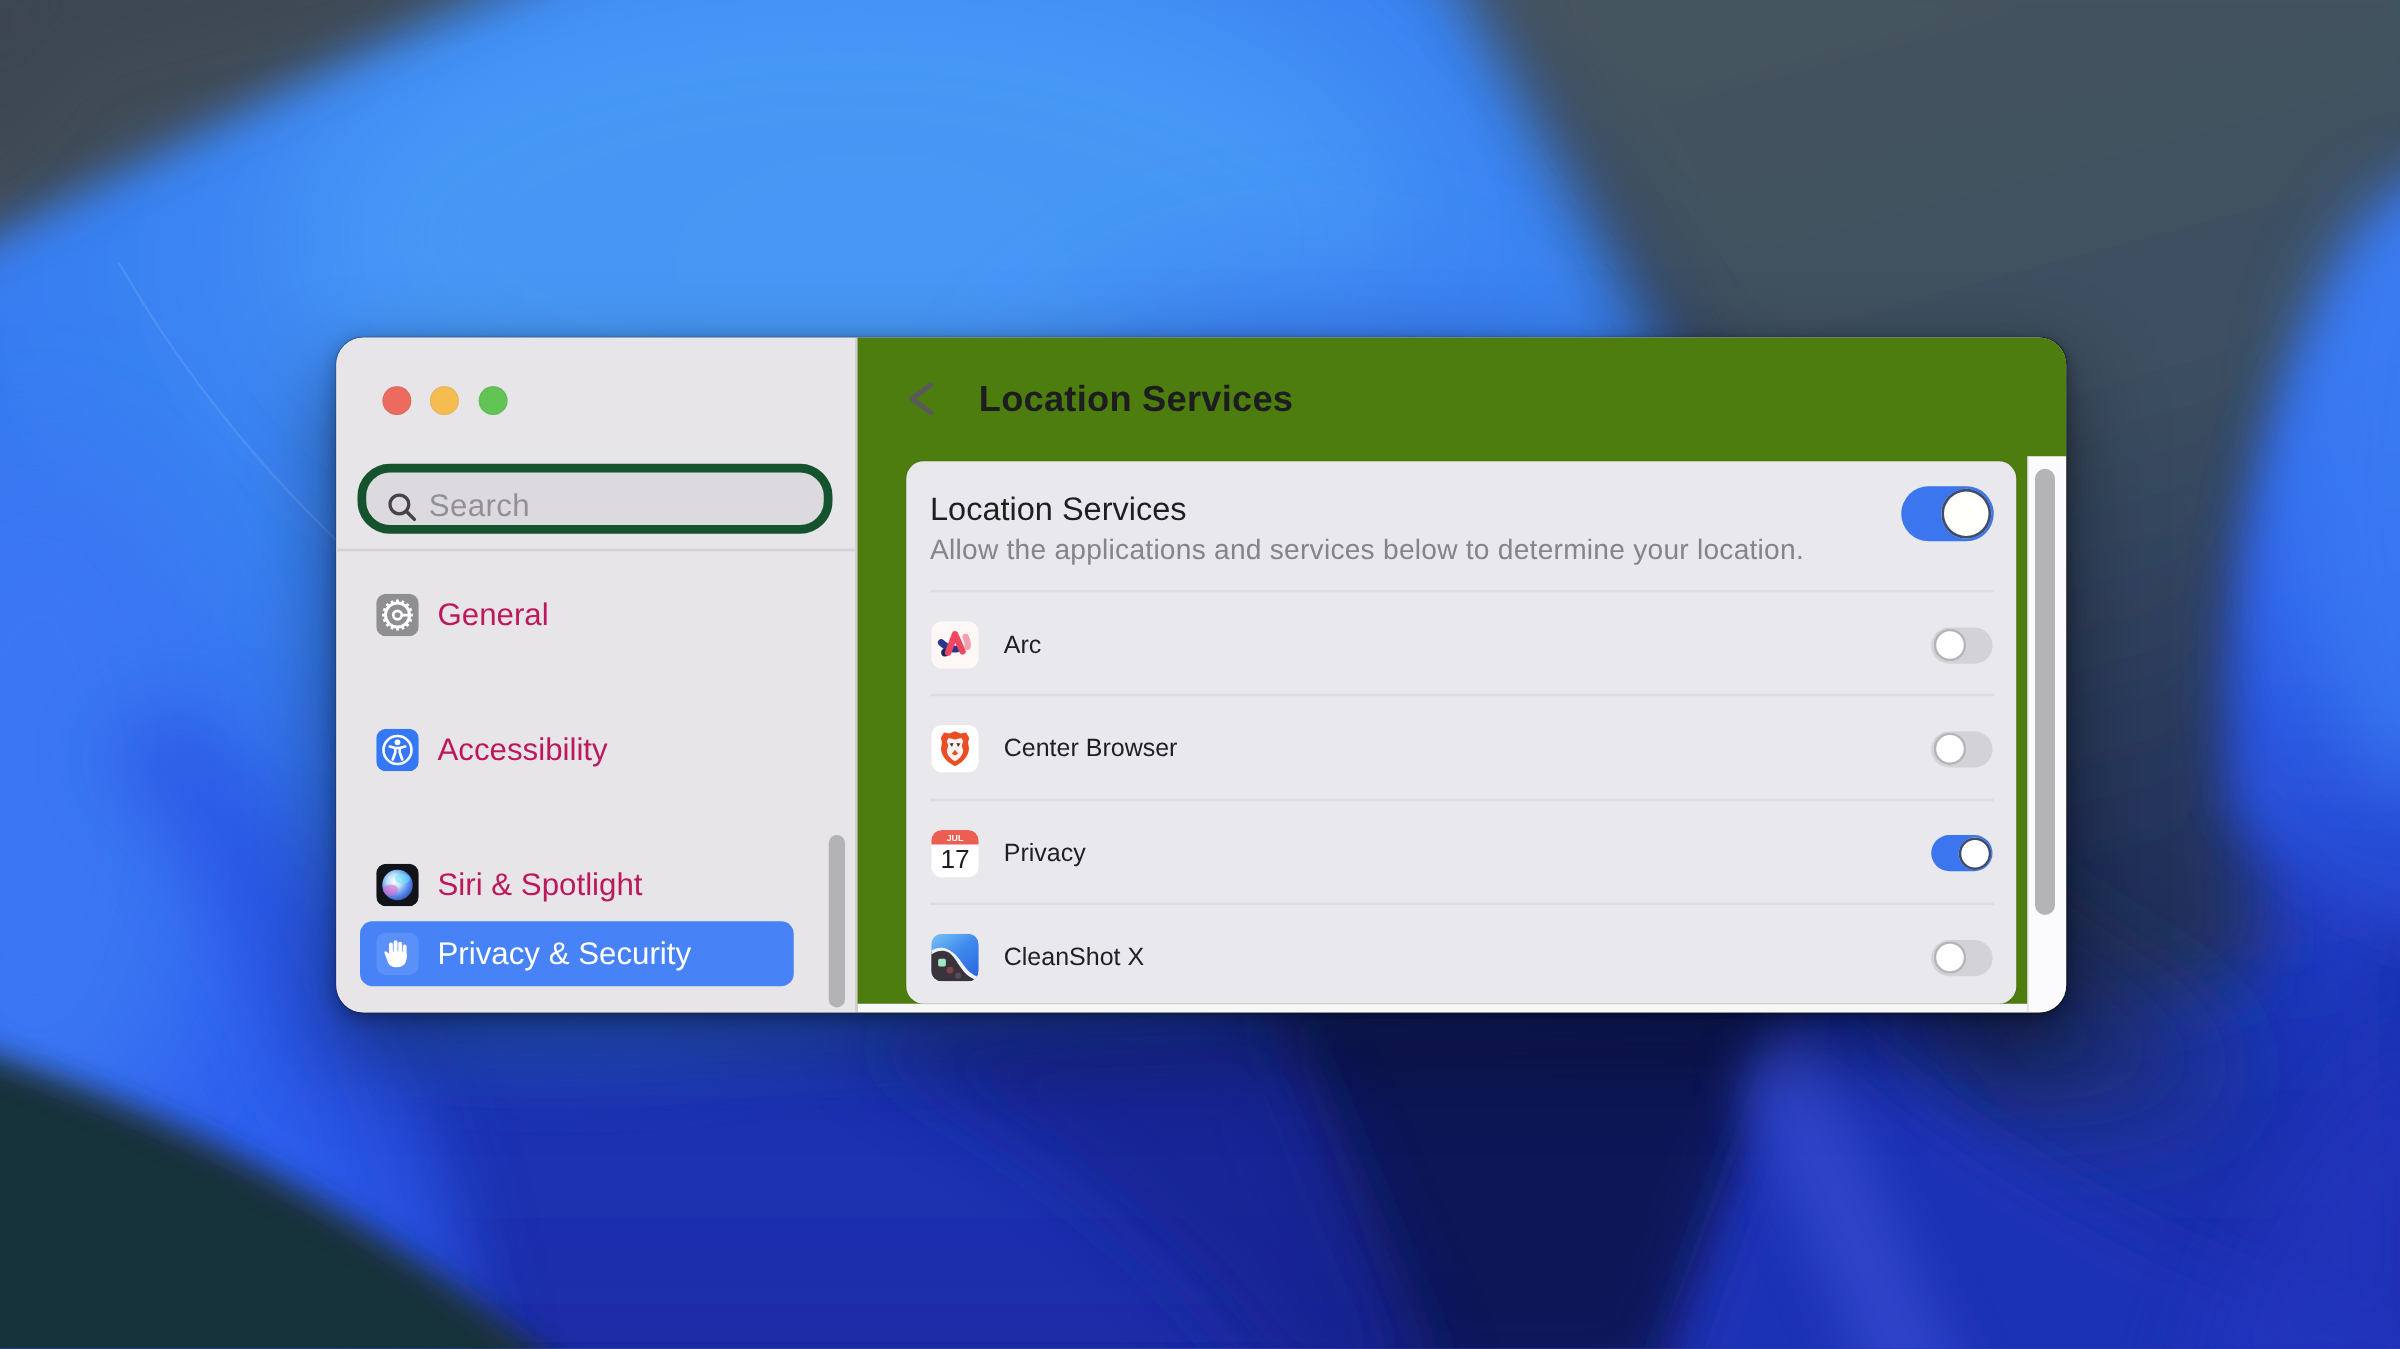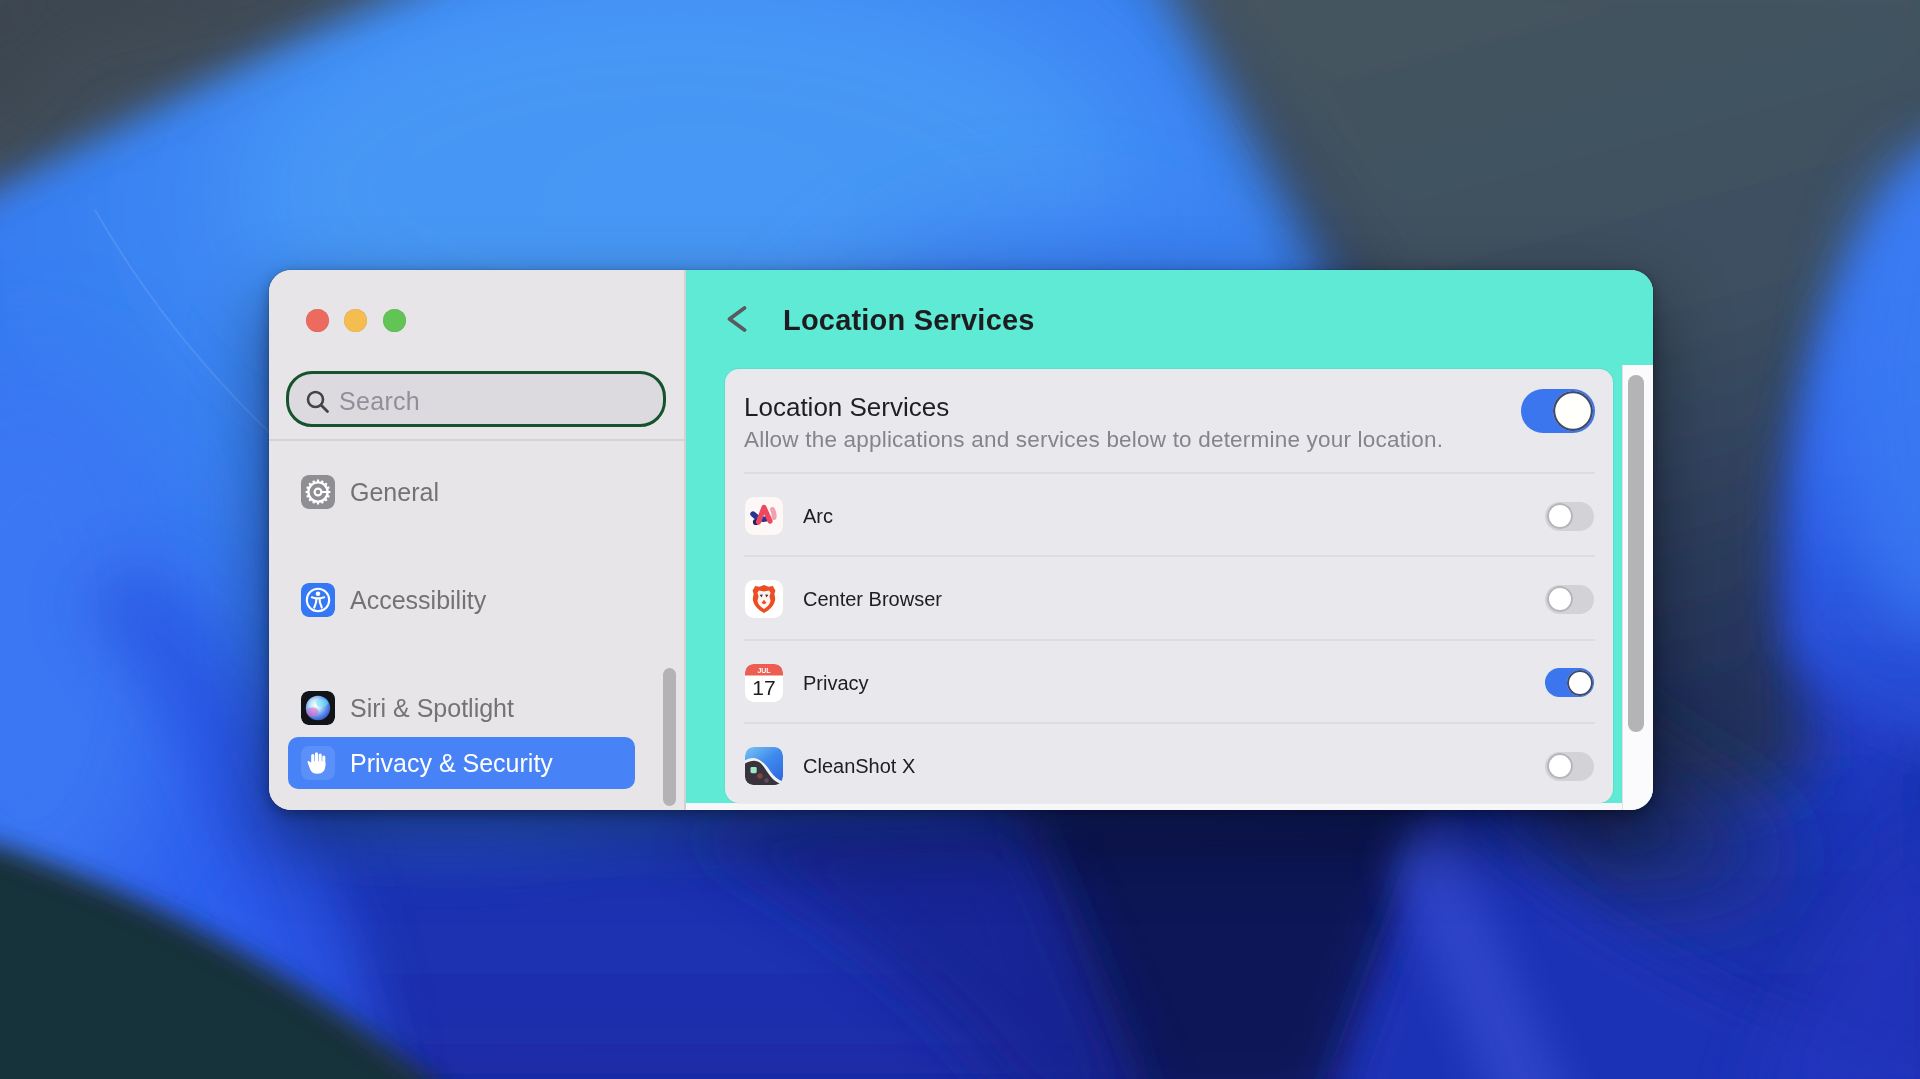--- a/index.html
+++ b/index.html
@@ -12,38 +12,38 @@
          box-shadow:0 30px 70px rgba(0,0,10,0.5), 0 4px 14px rgba(0,0,10,0.35), 0 0 1px rgba(0,0,0,0.6); }
 
   
   #sidebar { position:absolute; left:0; top:0; width:415px; height:540px; background:#e7e5e8; }
   .tl { position:absolute; top:38.5px; width:23.5px; height:23.5px; border-radius:50%; }
   #tl-r { left:36.5px; background:#ed6a5e; box-shadow:inset 0 0 1px rgba(0,0,0,0.25);}
   #tl-y { left:74.9px; background:#f5bd4f; box-shadow:inset 0 0 1px rgba(0,0,0,0.25);}
   #tl-g { left:113.7px; background:#61c454; box-shadow:inset 0 0 1px rgba(0,0,0,0.25);}
 
   #search { position:absolute; left:17px; top:101px; width:380px; height:56px; border-radius:26px;
-            background:#dcdade; border:3px solid #14532d; }
+            background:#dcdade; border:7px solid #14532d; }
   #search svg { position:absolute; left:16px; top:15px; }
   #search span { position:absolute; left:50px; top:13px; font-size:25px; color:#91909a; letter-spacing:0.3px;}
 
   #side-div { position:absolute; left:0; top:169px; width:415px; height:2px; background:#d4d2d6; }
 
   .srow { position:absolute; left:19px; width:347px; height:52px; border-radius:10px; }
   .srow .ic { position:absolute; left:13px; top:9px; width:34px; height:34px; border-radius:7.5px; }
-  .srow .lb { position:absolute; left:62px; top:0; height:52px; line-height:53px; font-size:25px; color:#737373; }
+  .srow .lb { position:absolute; left:62px; top:0; height:52px; line-height:53px; font-size:25px; color:#be185d; }
   #row-sel { background:#4783f6; }
   #row-sel .lb { color:#ffffff; }
 
   #side-thumb { position:absolute; left:394px; top:398px; width:13px; height:138px; border-radius:7px; background:#b3b2b5; }
 
   #vdiv { position:absolute; left:415px; top:0; width:2px; height:540px; background:#d2d0d4; }
 
   
-  #panel { position:absolute; left:417px; top:0; width:967px; height:540px; background:#5eead4; }
+  #panel { position:absolute; left:417px; top:0; width:967px; height:540px; background:#4d7c0f; }
   #chev { position:absolute; left:40px; top:36px; }
   #ptitle { position:absolute; left:97px; top:34px; font-size:29px; font-weight:bold; color:#1d1d20; letter-spacing:0.2px; }
 
   #track { position:absolute; left:936px; top:95px; width:31px; height:445px; background:#fbfbfd; border-left:1px solid #e2e1e5; }
   #botstrip { position:absolute; left:0px; top:533px; width:936px; height:7px; background:#f7f7f9; }
   #rthumb { position:absolute; left:942px; top:105px; width:16px; height:357px; border-radius:8px; background:#b4b3b6; }
 
   #card { position:absolute; left:39px; top:99px; width:888px; height:434px; border-radius:14px;
           background:#e9e8ec; box-shadow:0 0 0 1px rgba(0,0,0,0.045); }
   .cdiv { position:absolute; left:19px; width:851px; height:2px; background:#dddce0; }

